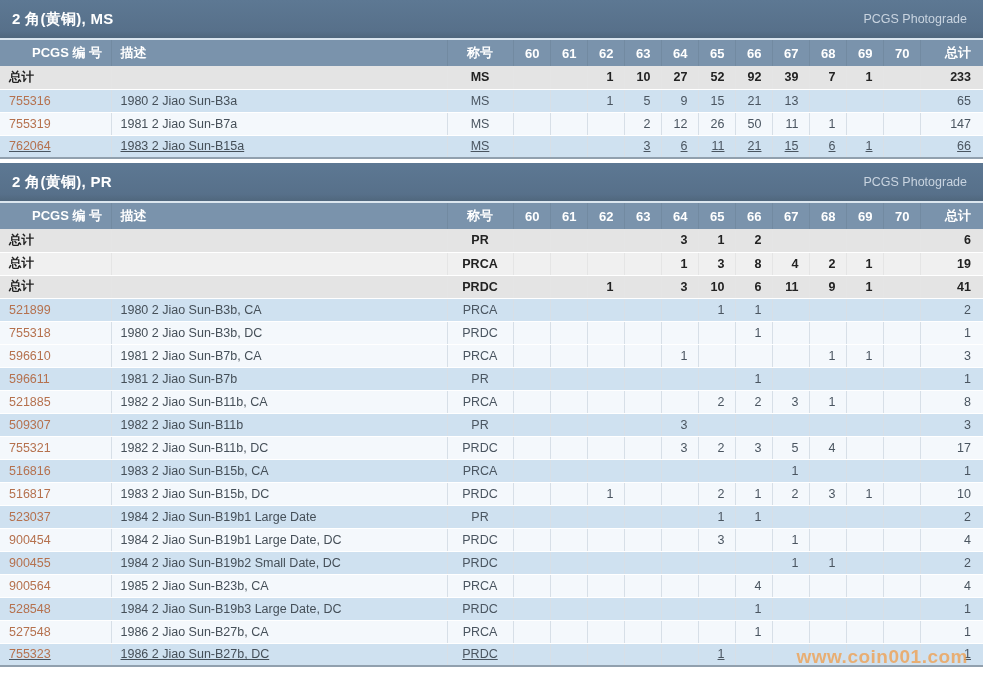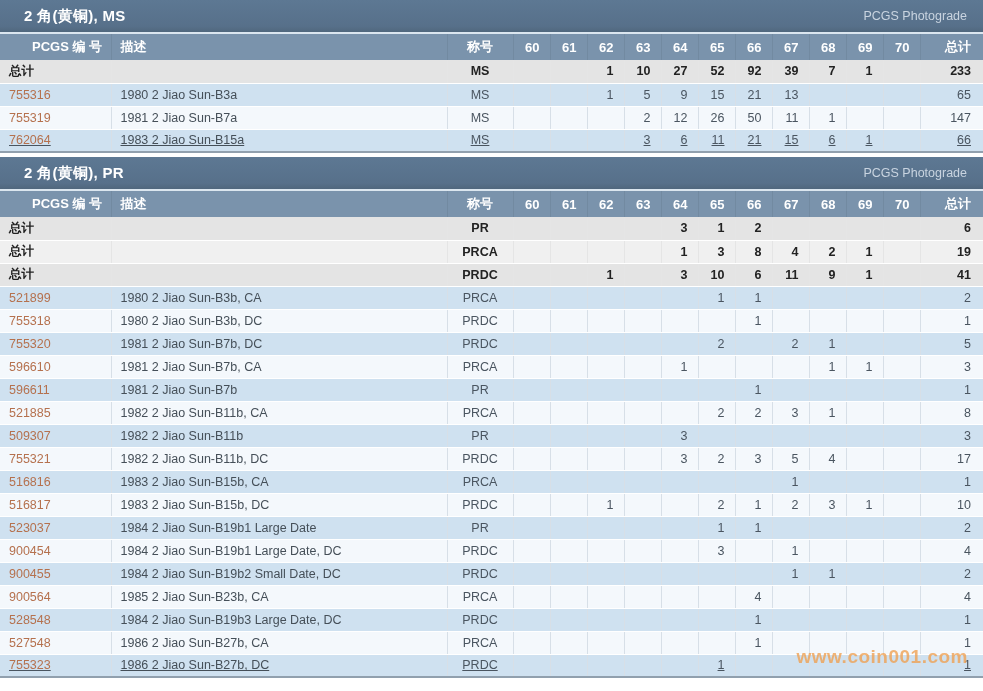--- a/index.html
+++ b/index.html
@@ -4,24 +4,24 @@
 <style>
   * { margin:0; padding:0; box-sizing:border-box; }
   html,body { background:#fff; }
   body {
     width:983px; height:691px; position:relative; overflow:hidden;
     font-family:"Liberation Sans","DejaVu Sans",sans-serif;
   }
   .section { width:983px; }
   .section + .section { margin-top:4px;border-radius:6px; }
   .section-titlebar {
-    height:34px; display:flex; align-items:center; justify-content:space-between;
+    height:40px; display:flex; align-items:center; justify-content:space-between;
     background:linear-gradient(#5d7893,#57708a 82%,#50677d);
     border-bottom:2px solid #dbe6ef;
-    padding:0 16px 0 24px;
+    padding:0 16px 0 12px;
   }
   .section-title { color:#fff; font-weight:bold; font-size:15px; letter-spacing:0.3px; }
   .photograde { color:#c9d4e0; font-size:12.5px; text-decoration:none; cursor:pointer; }
   table { width:983px; border-collapse:collapse; table-layout:fixed; }
   col.c-pcgs { width:111px; }
   col.c-desc { width:336px; }
   col.c-desig { width:66px; }
   col.c-grade { width:37px; }
   col.c-total { width:63px; }
   thead th {
@@ -296,37 +296,20 @@
             <td class="ar"></td>
             <td class="ar"></td>
             <td class="ar"></td>
             <td class="ar">1</td>
             <td class="ar"></td>
             <td class="ar"></td>
             <td class="ar"></td>
             <td class="ar"></td>
             <td class="total-col">1</td>
           </tr>
-          <tr class="row-blue">
-            <td class="al"><a class="pcgs-link">755320</a></td>
-            <td class="al desc-cell">1981 2 Jiao Sun-B7b, DC</td>
-            <td class="ac">PRDC</td>
-            <td class="ar"></td>
-            <td class="ar"></td>
-            <td class="ar"></td>
-            <td class="ar"></td>
-            <td class="ar"></td>
-            <td class="ar">2</td>
-            <td class="ar"></td>
-            <td class="ar">2</td>
-            <td class="ar">1</td>
-            <td class="ar"></td>
-            <td class="ar"></td>
-            <td class="total-col">5</td>
-          </tr>
           <tr class="row-white">
             <td class="al"><a class="pcgs-link">596610</a></td>
             <td class="al desc-cell">1981 2 Jiao Sun-B7b, CA</td>
             <td class="ac">PRCA</td>
             <td class="ar"></td>
             <td class="ar"></td>
             <td class="ar"></td>
             <td class="ar"></td>
             <td class="ar">1</td>
             <td class="ar"></td>

